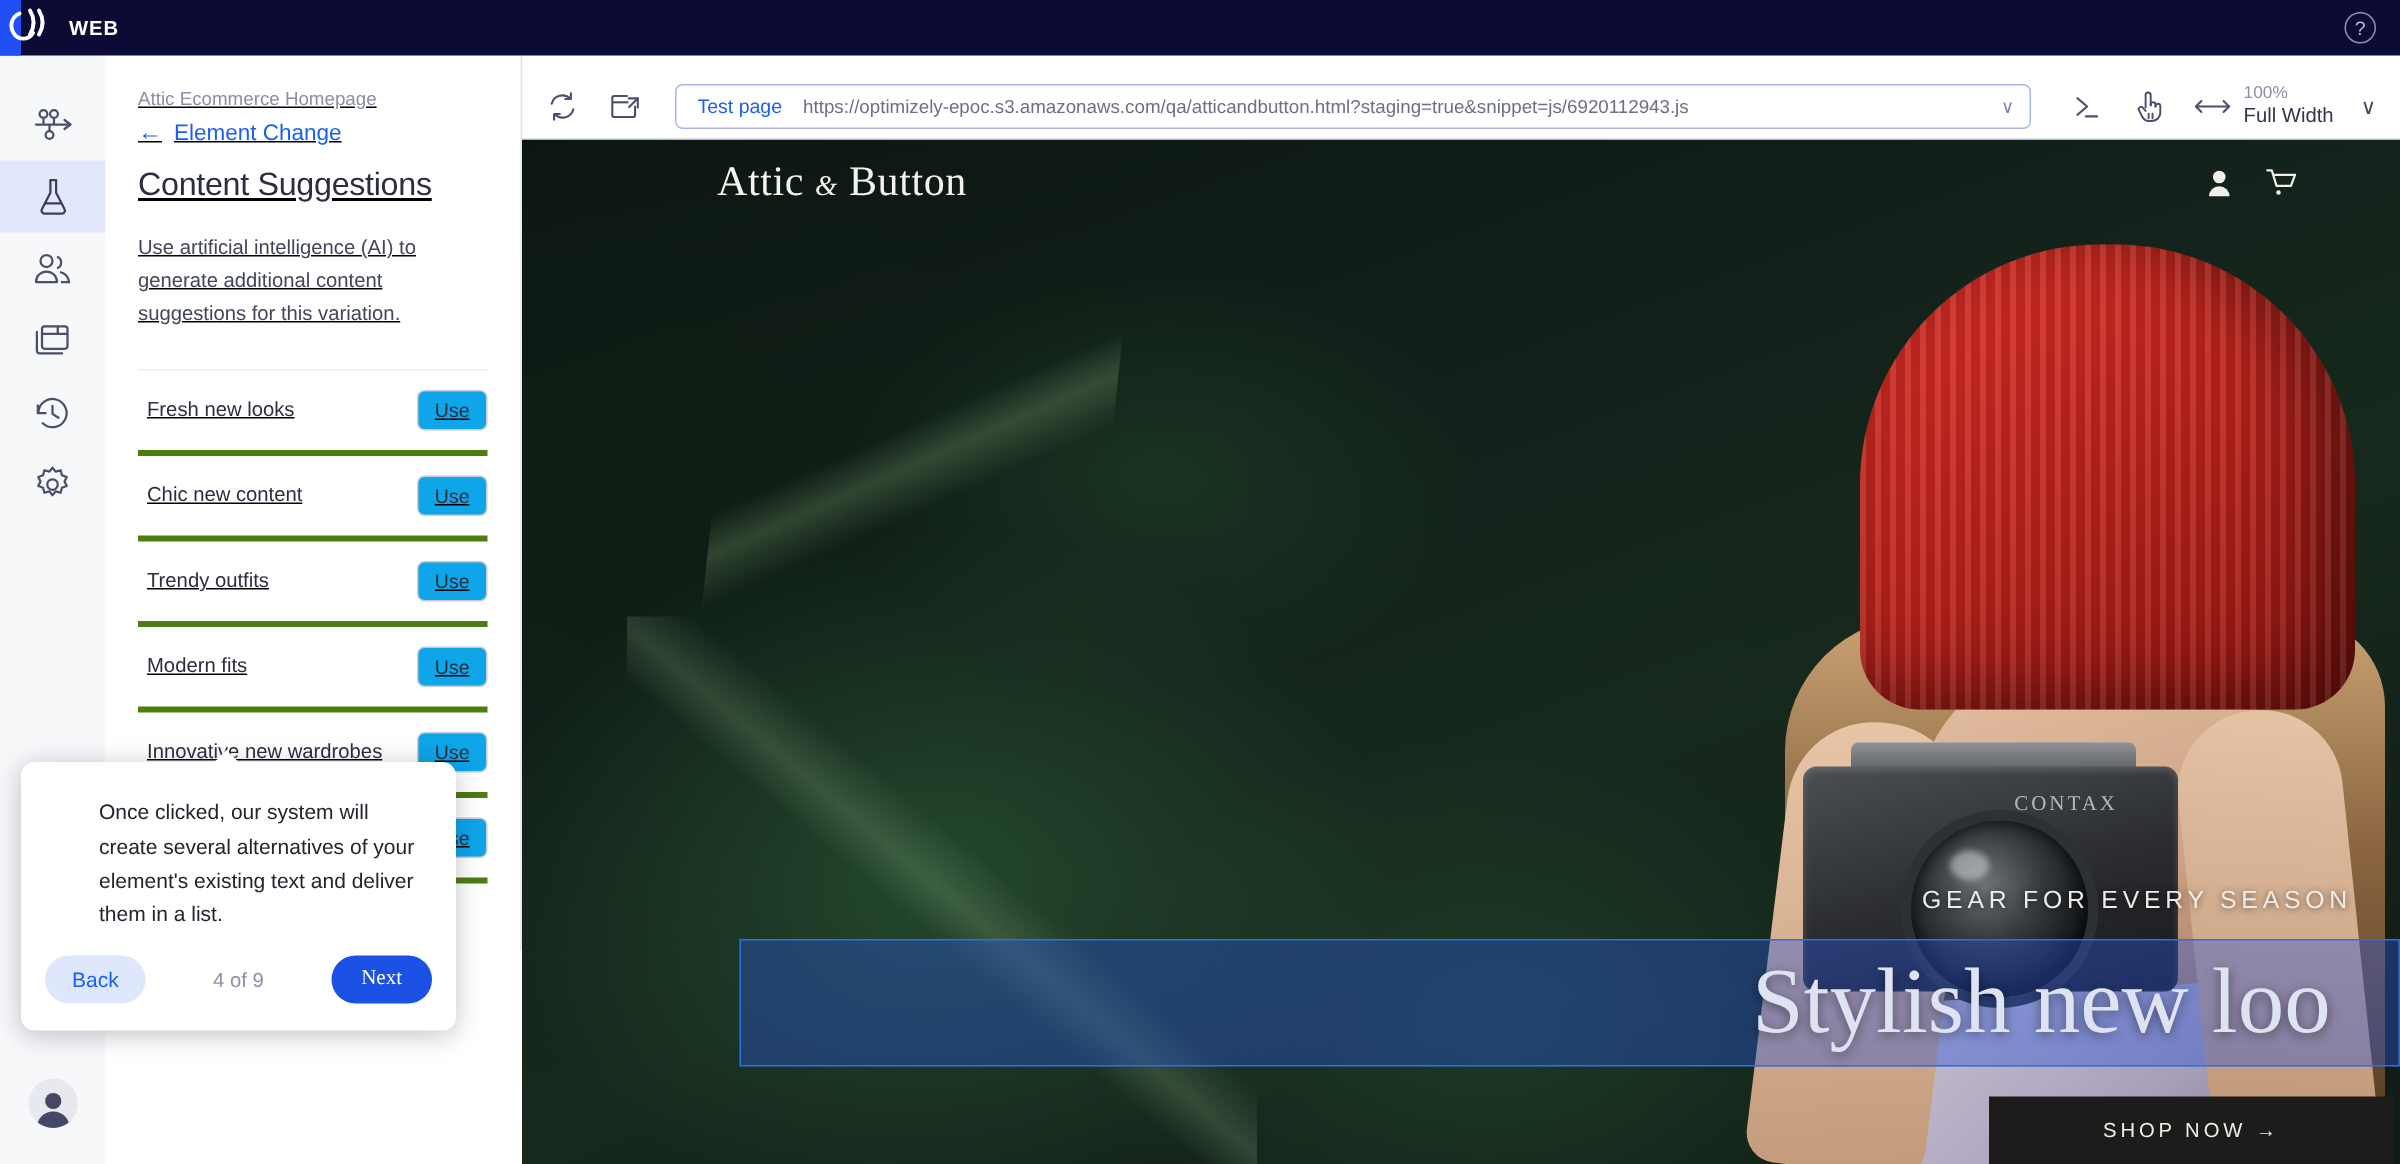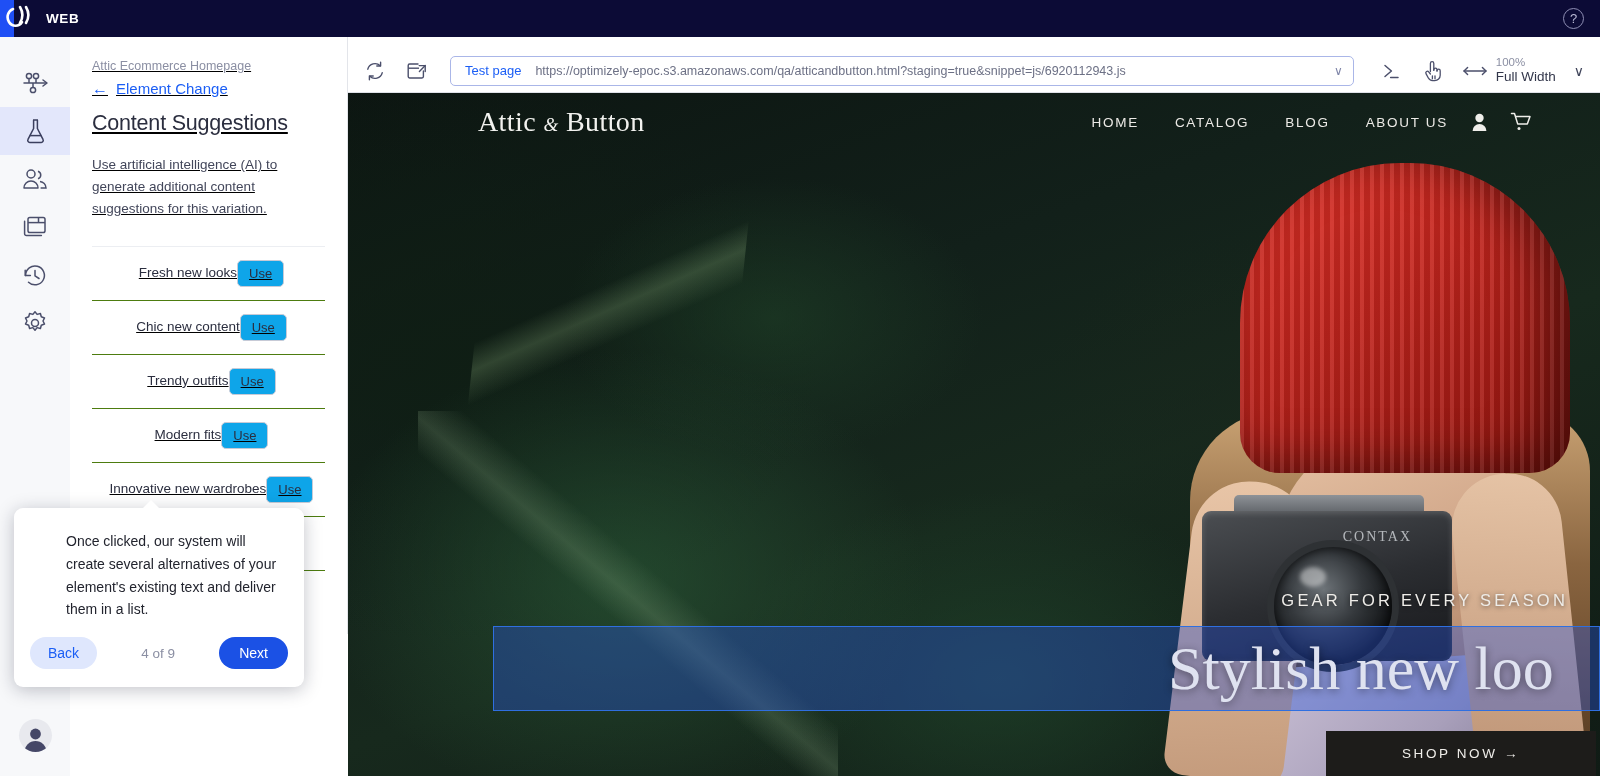--- a/index.html
+++ b/index.html
@@ -86,22 +86,22 @@
     letter-spacing: -0.2px; margin-bottom: 18px;
   }
   #panel-desc {
     font-size: 13.5px; color: #42465a; line-height: 1.62;
     margin-bottom: 26px;
   }
   #suggestions {
     border-top: 1px solid #eceef2;
   }
   .sugg-row {
-    display: flex; align-items: center; justify-content: center;
-    border-bottom: 1px solid #4d7c0f;
+    display: flex; align-items: center; justify-content: space-between;
+    border-bottom: 4px solid #4d7c0f;
     padding: 13px 0 13px 6px;
     min-height: 48px;
   }
   .sugg-label {
     font-size: 13.5px; color: #2b2e3f; line-height: 1.5;
     max-width: 160px;
   }
   .use-btn {
     font-size: 13px; color: #2b2e3f;
     border: 1px solid #c7cad6; border-radius: 5px;
@@ -134,21 +134,21 @@
   }
   #coach-back {
     background: #dfe7fd; color: #1b5ef5;
     border: none; border-radius: 16px;
     font-size: 14px; padding: 8px 18px; cursor: pointer;
   }
   #coach-count { font-size: 13.5px; color: #8b8fa3; }
   #coach-next {
     background: #1b51e5; color: #ffffff;
     border: none; border-radius: 16px;
-    font-size: 14px; padding: 8px 20px; cursor: pointer;
+    font-size: 14px; padding: 8px 20px; cursor: pointer; font-family: Liberation Serif, serif;
   }
 
   
   #ptoolbar {
     position: absolute; top: 37px; left: 348px;
     width: 1252px; height: 44px;
     background: #ffffff;
     border-bottom: 1px solid #dfe1e8;
     display: flex; align-items: center;
     z-index: 40;
@@ -551,26 +551,20 @@
   <div id="camera"></div>
   <div id="cam-brand">CONTAX</div>
   <div id="lens"></div>
 
   <div id="site-logo">
     <span>Attic</span>
     <span class="amp">&amp;</span>
     <span>Button</span>
   </div>
 
-  <div id="site-nav">
-    <span class="nav-link">HOME</span>
-    <span class="nav-link">CATALOG</span>
-    <span class="nav-link">BLOG</span>
-    <span class="nav-link">ABOUT US</span>
-  </div>
 
   <div id="nav-icons">
     <span>
       <svg width="17" height="18" viewBox="0 0 17 18">
         <circle cx="8.5" cy="5" r="4.2" fill="#efeeea"></circle>
         <path d="M1.6 18 a6.9 6.9 0 0 1 13.8 0 z" fill="#efeeea"></path>
       </svg>
     </span>
     <span>
       <svg width="22" height="20" viewBox="0 0 22 20" fill="none" stroke="#efeeea" stroke-width="1.5">

